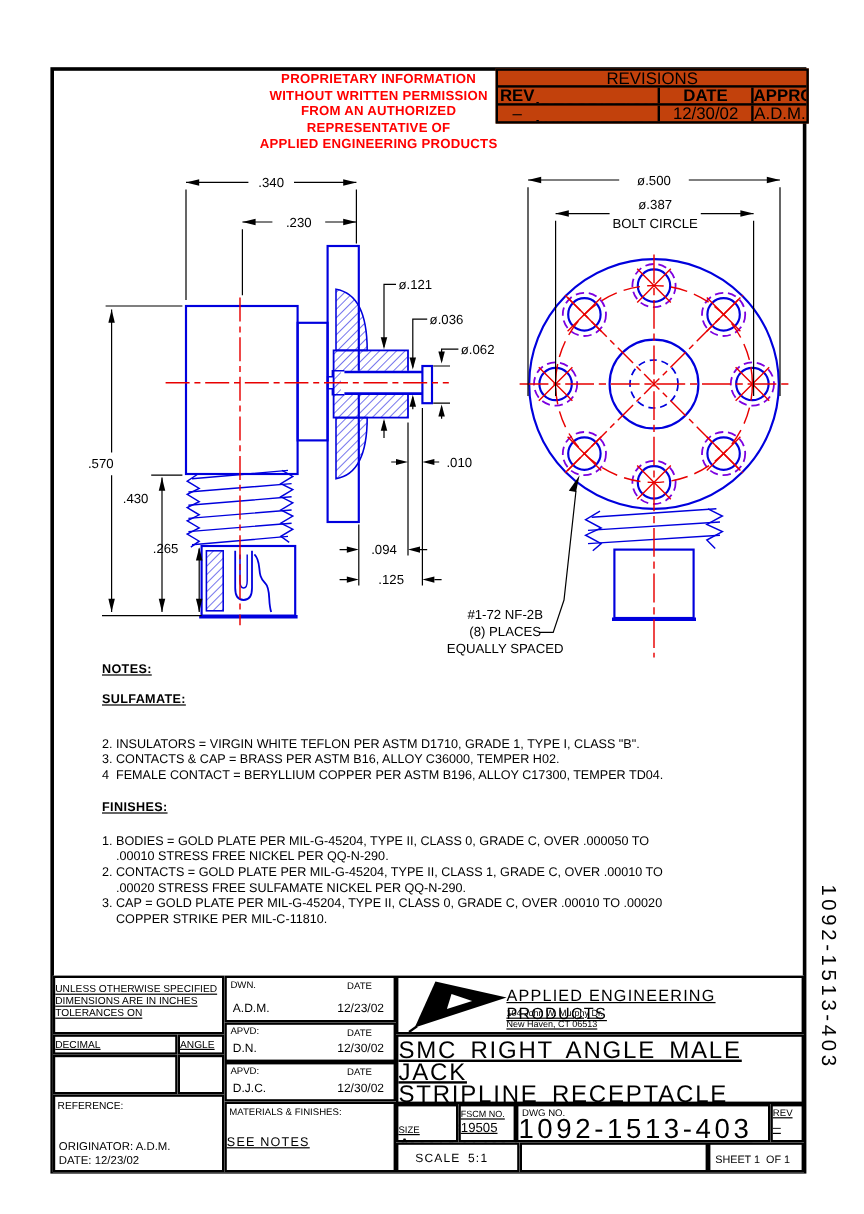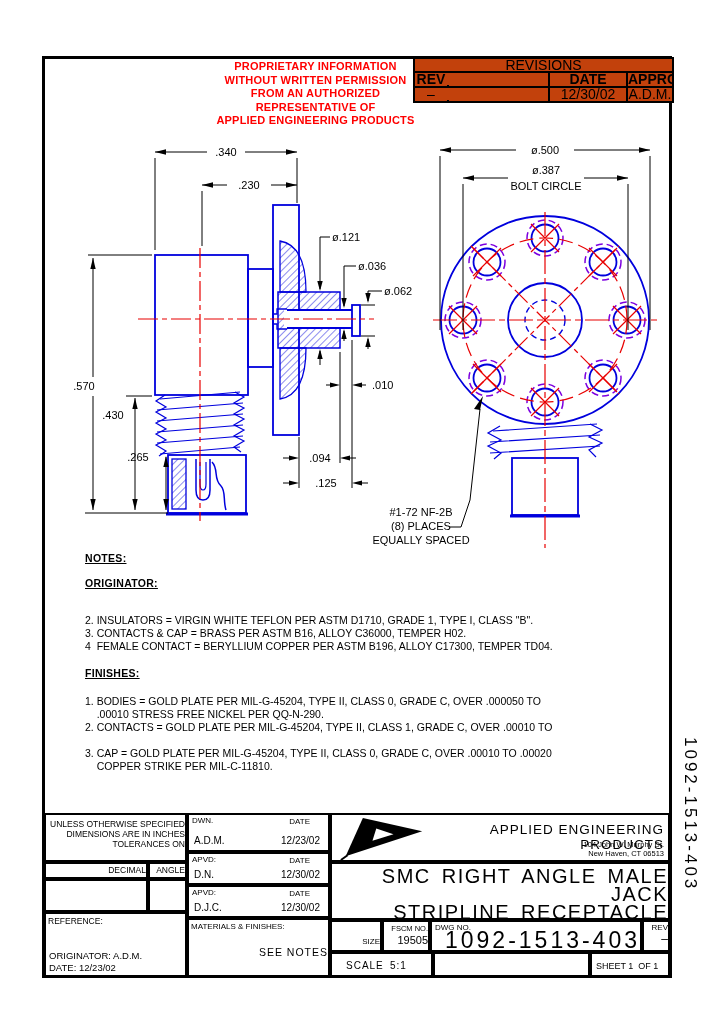--- a/index.html
+++ b/index.html
@@ -19,21 +19,21 @@
   .rev-c+.rev-c{border-left:2px solid #000;}
   .c-rev{width:32px;} .c-desc{width:99px;margin-top:12px;} .c-date{width:76px;} .c-appr{flex:1;}
   
   .note-line{left:85px;white-space:pre;font-size:10.5px;line-height:13px;}
   .note-head{text-decoration:underline;font-size:10.5px;font-weight:bold;letter-spacing:.3px;}
   
   .tb{border:2px solid #000;box-sizing:border-box;background:#fff;}
   .lbl8{font-size:8px;line-height:9px;}
   .lbl85{font-size:8.5px;line-height:10px;}
   .v10{font-size:10px;}
-  .ctr{text-align:right;}
+  .ctr{text-align:left;text-decoration:underline;}
   .side-num{left:700px;top:737px;width:200px;height:20px;transform:rotate(90deg);
             transform-origin:0 0;font-size:17px;letter-spacing:3px;white-space:nowrap;}
   svg text{font-family:"Liberation Sans",sans-serif;}
 </style>
 </head>
 <body>
 
 <div class="page">
 
   <div class="abs sheet-border"></div>
@@ -208,28 +208,29 @@
       <text x="545" y="154" text-anchor="middle">ø.500</text>
       <text x="546" y="174" text-anchor="middle">ø.387</text>
       <text x="546" y="190" text-anchor="middle">BOLT CIRCLE</text>
       <text x="421" y="516" text-anchor="middle">#1-72 NF-2B</text>
       <text x="421" y="530" text-anchor="middle">(8) PLACES</text>
       <text x="421" y="544" text-anchor="middle">EQUALLY SPACED</text>
     </g>
   </svg>
 
   <div class="abs note-line note-head" style="top:552px">NOTES:</div>
-  <div class="abs note-line note-head" style="top:577px">ORIGINATOR:</div>
+  <div class="abs note-line note-head" style="top:577px">SULFAMATE:</div>
   <div class="abs note-line" style="top:614px">2. INSULATORS = VIRGIN WHITE TEFLON PER ASTM D1710, GRADE 1, TYPE I, CLASS "B".</div>
   <div class="abs note-line" style="top:627px">3. CONTACTS &amp; CAP = BRASS PER ASTM B16, ALLOY C36000, TEMPER H02.</div>
   <div class="abs note-line" style="top:640px">4  FEMALE CONTACT = BERYLLIUM COPPER PER ASTM B196, ALLOY C17300, TEMPER TD04.</div>
   <div class="abs note-line note-head" style="top:667px">FINISHES:</div>
   <div class="abs note-line" style="top:695px">1. BODIES = GOLD PLATE PER MIL-G-45204, TYPE II, CLASS 0, GRADE C, OVER .000050 TO</div>
   <div class="abs note-line" style="top:708px">    .00010 STRESS FREE NICKEL PER QQ-N-290.</div>
   <div class="abs note-line" style="top:721px">2. CONTACTS = GOLD PLATE PER MIL-G-45204, TYPE II, CLASS 1, GRADE C, OVER .00010 TO</div>
+  <div class="abs note-line" style="top:734px">    .00020 STRESS FREE SULFAMATE NICKEL PER QQ-N-290.</div>
   <div class="abs note-line" style="top:747px">3. CAP = GOLD PLATE PER MIL-G-45204, TYPE II, CLASS 0, GRADE C, OVER .00010 TO .00020</div>
   <div class="abs note-line" style="top:760px">    COPPER STRIKE PER MIL-C-11810.</div>
 
   <div class="abs tb ctr" style="left:44px;top:813px;width:143px;height:49px;padding-top:4px">
     <div class="lbl85">UNLESS OTHERWISE SPECIFIED</div>
     <div class="lbl85">DIMENSIONS ARE IN INCHES</div>
     <div class="lbl85">TOLERANCES ON</div>
   </div>
   <div class="abs tb ctr lbl85" style="left:44px;top:862px;width:104px;height:17px;line-height:13px">DECIMAL</div>
   <div class="abs tb ctr lbl85" style="left:148px;top:862px;width:39px;height:17px;line-height:13px">ANGLE</div>

